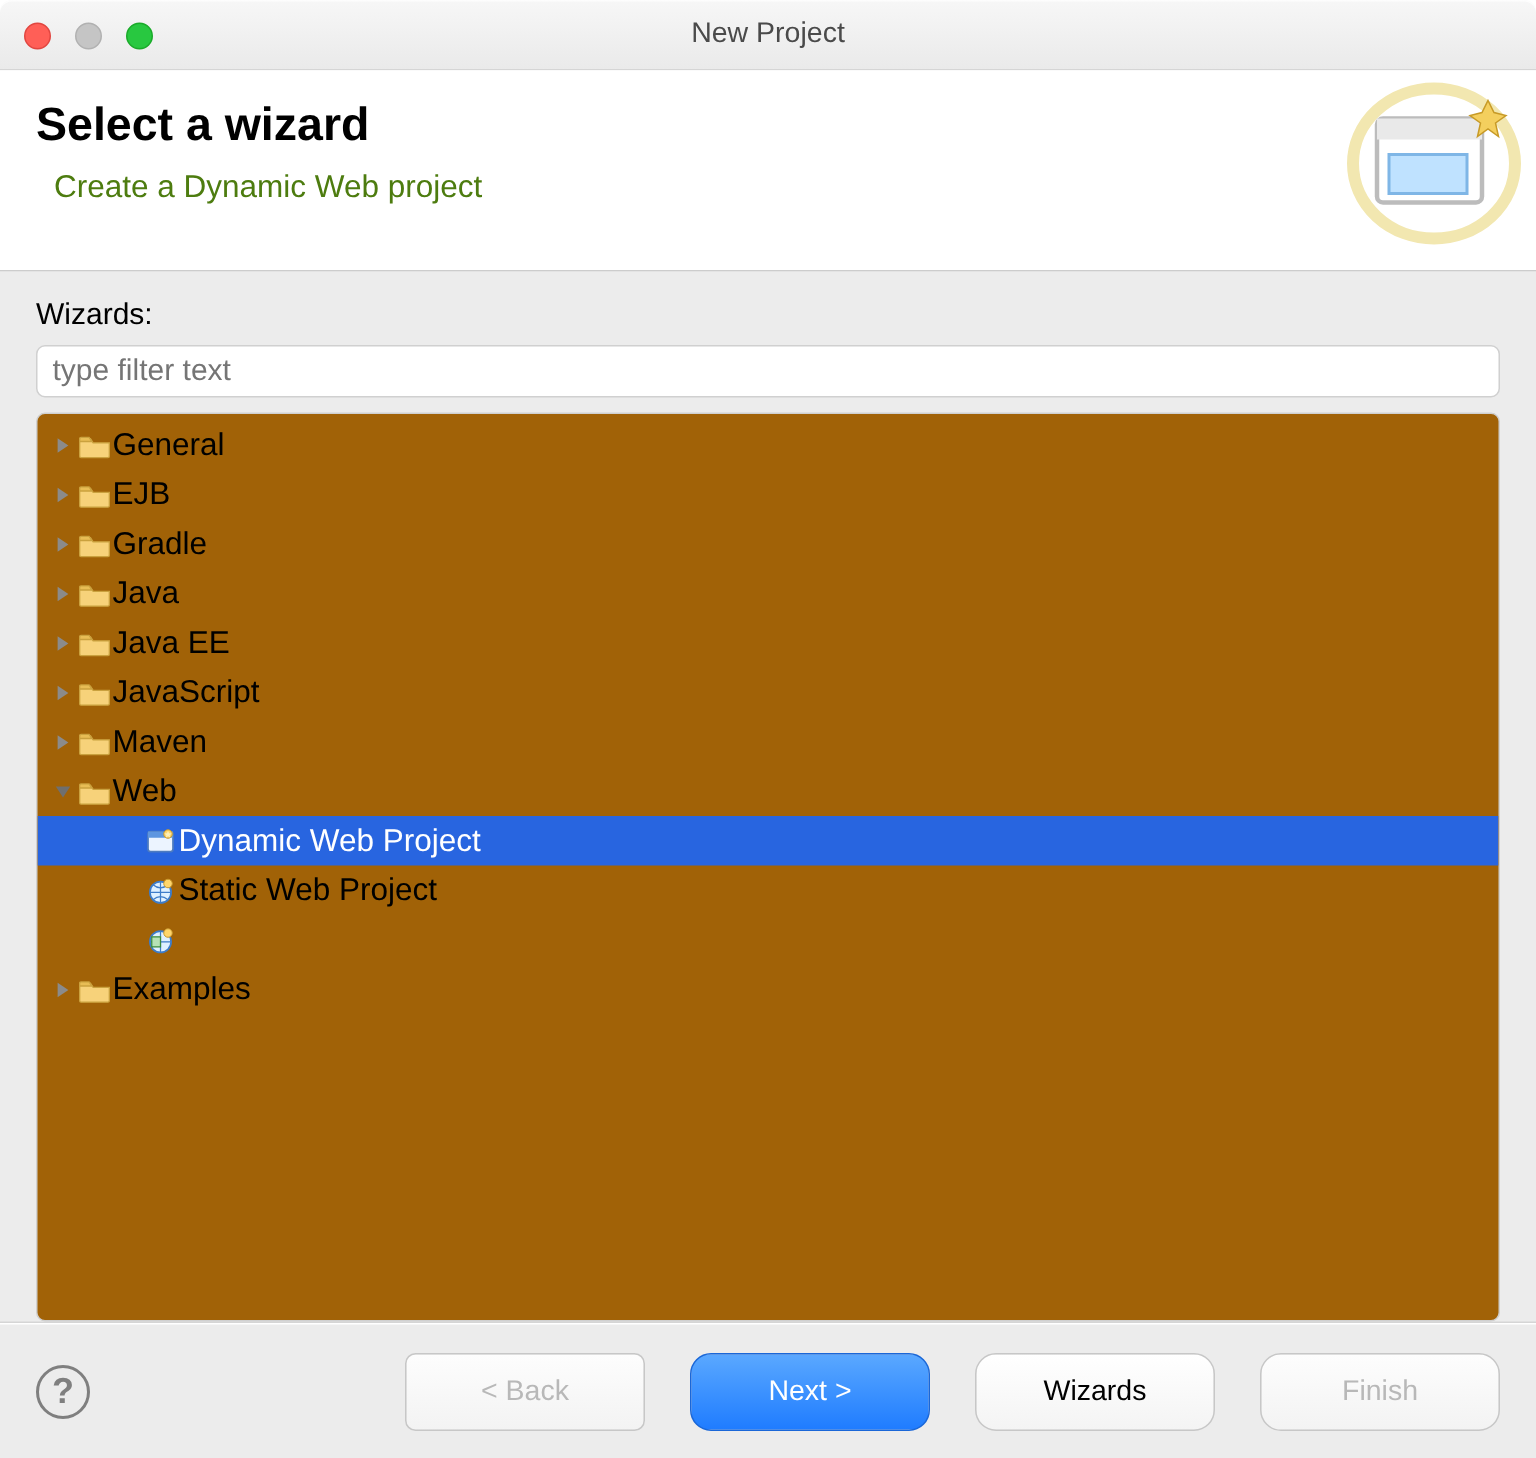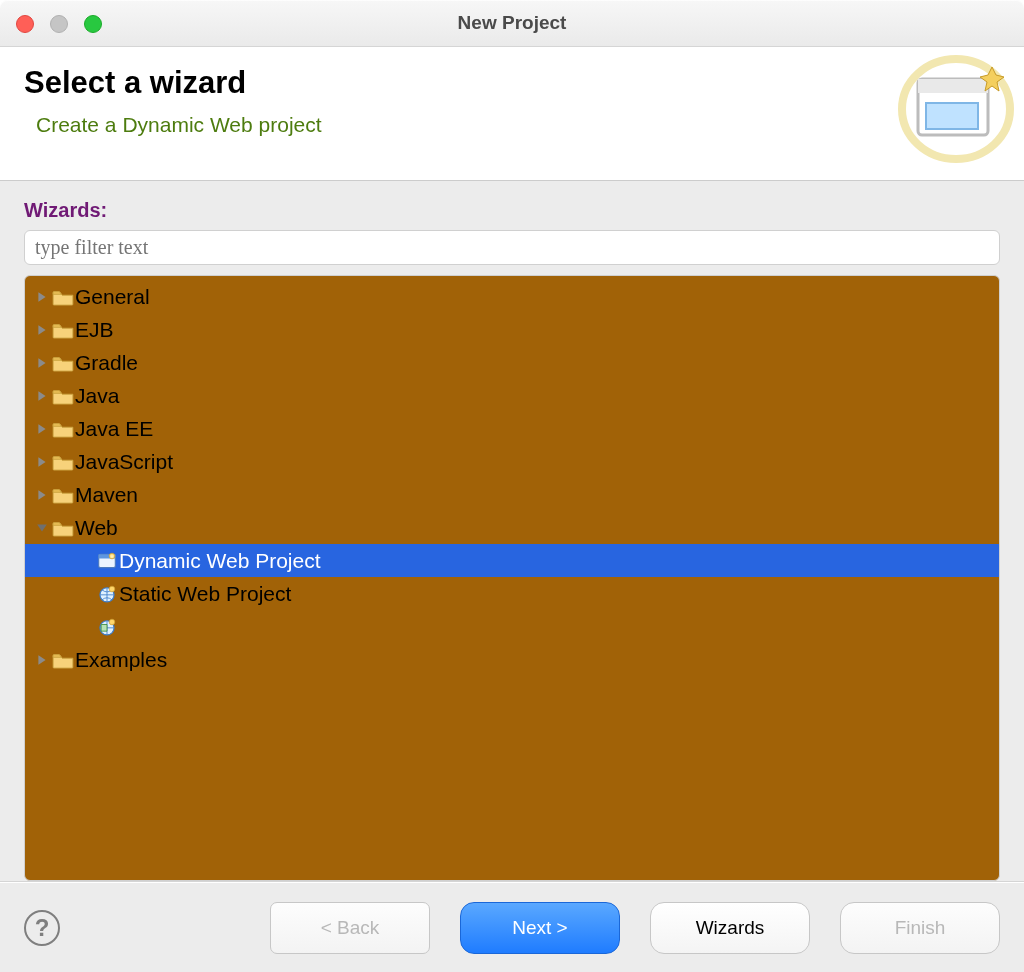--- a/index.html
+++ b/index.html
@@ -13,21 +13,21 @@
       align-items: center;
       justify-content: center;
       border-radius: 8px 8px 0 0;
       box-shadow: inset 0 1px 0 rgba(255,255,255,0.7);
     }
     .traffic-lights { position: absolute; left: 16px; top: 15px; display: flex; gap: 16px; }
     .tl { width: 18px; height: 18px; border-radius: 50%; }
     .tl.close { background: #ff5f57; border: 0.5px solid #e14640; }
     .tl.min   { background: #c5c5c5; border: 0.5px solid #b1b1b1; }
     .tl.max   { background: #28c840; border: 0.5px solid #1aab29; }
-    .title { font-size: 19px; color: #4a4a4a; font-weight: 700; }
+    .title { font-size: 19px; color: #4a4a4a; font-weight: 400; }
 
     .banner {
       height: 134px;
       background: #ffffff;
       border-bottom: 1px solid #cccccc;
       padding: 18px 24px 14px 24px;
       position: relative;
     }
     .banner h1 { font-size: 31px; font-weight: 700; color: #000; margin-bottom: 12px; }
     .banner p { font-size: 21px; font-weight: 400; color: #4d7c0f; margin-left: 12px; margin-top: 2px; }
@@ -36,31 +36,30 @@
     }
 
     .content {
       background: #ececec;
       padding: 18px 24px 0 24px;
       height: calc(972px - 47px - 134px - 90px);
       border-bottom: 1px solid #d5d5d5;
       display: flex;
       flex-direction: column;
     }
-    .field-label { font-size: 20px; color: #701a75; margin-bottom: 8px; font-weight: bold; }
+    .field-label { font-size: 20px; color: #000000; margin-bottom: 8px; }
     .filter-input {
       width: 100%;
       font-size: 20px;
       padding: 5px 10px;
       color: #b6b6b6;
       background: #fff;
       border: 1px solid #d0d0d0;
       border-radius: 6px;
       outline: none;
-      font-family: Liberation Serif, serif;
     }
     .tree-wrap {
       margin-top: 10px;
       flex: 1 1 auto;
       background: #a16207;
       border: 1px solid #d0d0d0;
       border-radius: 6px;
       overflow: auto;
       padding: 4px 0;
     }

